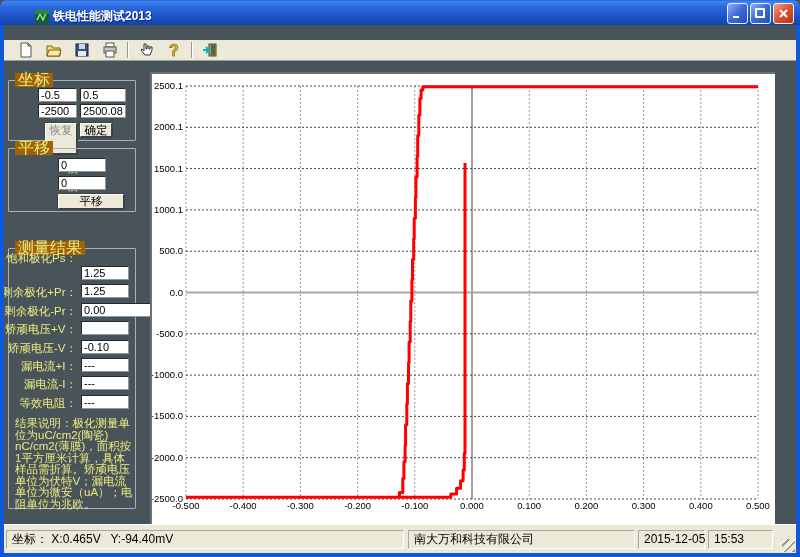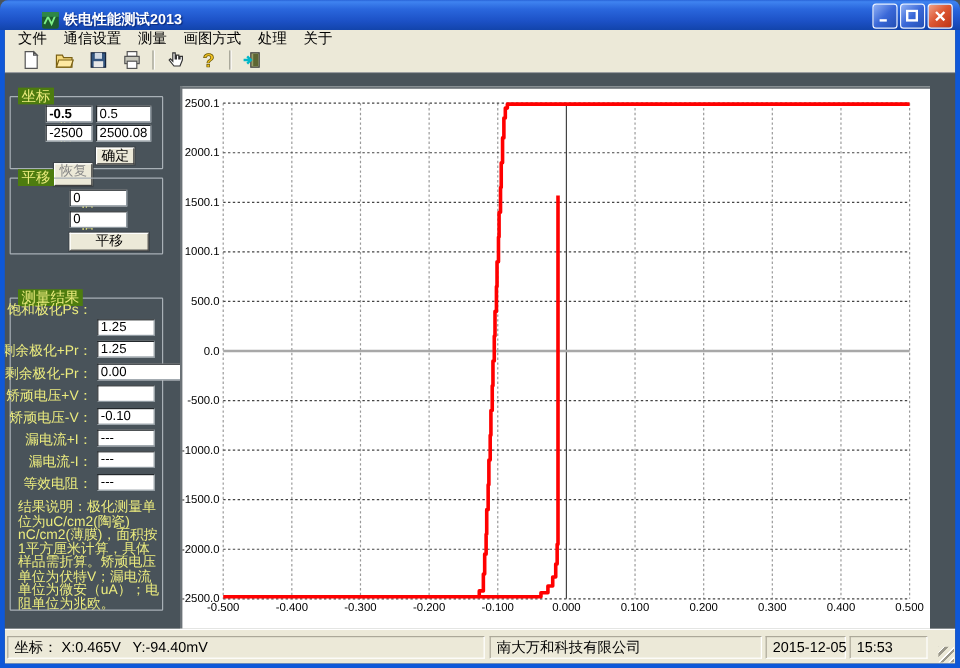--- a/index.html
+++ b/index.html
@@ -24,21 +24,21 @@
 
   
   #toolbar { position:absolute; left:4px; top:40px; width:792px; height:21px; background:#ECE9D8; border-bottom:1px solid #999c9f; display:flex; align-items:center; padding-left:8px; }
   .tbtn { width:28px; height:19px; display:flex; align-items:center; justify-content:center; }
   .tsep { width:2px; height:16px; border-left:1px solid #9a9a8c; border-right:1px solid #fff; margin:0 3px; }
 
   
   #client { position:absolute; left:4px; top:61px; width:792px; height:463px; background:#49535A; }
 
   .group { position:absolute; border:1px solid #a8b0b6; border-radius:1px; }
-  .glabel { position:absolute; top:-8px; left:6px; background:#4d7c0f; padding:0 3px; color:#ecec7e; font-size:12px; line-height:14px; white-space:nowrap; }
+  .glabel { position:absolute; top:-8px; left:6px; background:#a16207; padding:0 3px; color:#ecec7e; font-size:16px; line-height:14px; white-space:nowrap; }
   .ylab { position:absolute; color:#ecec7e; font-size:12px; white-space:nowrap;margin-left:27px; }
   .xin { position:absolute; background:#fff; border-style:solid; border-width:1px;
     border-color:#23282c #8d979e #8d979e #23282c; font-size:11px; color:#000; padding:0 2px;
     font-family:"Liberation Sans","DejaVu Sans",sans-serif; }
   .xbtn { position:absolute; background:#ECE9D8; font-size:11.5px; color:#000; text-align:center;
     border-style:solid; border-width:1px; border-color:#fff #404040 #404040 #fff; box-shadow:0 0 0 1px #3c4349; line-height:13px; }
   .xbtn.disabled { color:#8a8a8a; }
 
   #g-coord { left:4px; top:19px; width:128px; height:61px; }
   #g-pan   { left:4px; top:87px; width:128px; height:64px; }
@@ -89,28 +89,20 @@
           </svg>
         </span>
       <span class="cap bclose">
           <svg width="11" height="11">
             <path d="M2 2 L9 9 M9 2 L2 9" stroke="#fff" stroke-width="2"></path>
           </svg>
         </span>
     </span>
   </div>
 
-  <div id="menubar">
-    <span class="mi">文件</span>
-    <span class="mi">通信设置</span>
-    <span class="mi">测量</span>
-    <span class="mi">画图方式</span>
-    <span class="mi">处理</span>
-    <span class="mi">关于</span>
-  </div>
 
   <div id="toolbar">
     <span class="tbtn">
       <svg width="16" height="16">
           <path d="M3 1 h7 l3 3 v11 h-10 z" fill="#fff" stroke="#555" stroke-width="1"></path>
           <path d="M10 1 l3 3 h-3 z" fill="#cfd4dc" stroke="#555" stroke-width="1"></path>
         </svg>
     </span>
     <span class="tbtn">
       <svg width="16" height="16">
@@ -151,26 +143,26 @@
           <path d="M1 8 h5 M4 5 l3 3 l-3 3" stroke="#00b7c8" stroke-width="2" fill="none"></path>
         </svg>
     </span>
   </div>
 
   <div id="client">
 
     <div class="group" id="g-coord">
       <div class="glabel">坐标</div>
       <div class="ylab" style="left:4px; top:8px;">X轴</div>
-      <input class="xin" style="left: 29px; top: 7px; width: 39px; height: 14px; font-weight: bold;" value="-0.5">
+      <input class="xin" style="left: 29px; top: 7px; width: 39px; height: 14px;" value="-0.5">
       <input class="xin" style="left: 71px; top: 7px; width: 46px; height: 14px;" value="0.5">
       <div class="ylab" style="left:4px; top:24px;">Y轴</div>
       <input class="xin" style="left: 29px; top: 23px; width: 39px; height: 14px;" value="-2500">
       <input class="xin" style="left: 71px; top: 23px; width: 46px; height: 14px;" value="2500.08">
-      <div class="xbtn disabled" style="left:36px; top:42px; width:32px; height:19px;margin-top:13px;">恢复</div>
+      <div class="xbtn disabled" style="left:36px; top:42px; width:32px; height:31px;">恢复</div>
       <div class="xbtn" style="left:71px; top:42px; width:32px; height:14px;">确定</div>
     </div>
 
     <div class="group" id="g-pan">
       <div class="glabel">平移</div>
       <div class="ylab" style="left:22px; top:11px;">X轴</div>
       <input class="xin" style="left: 49px; top: 9px; width: 48px; height: 14px;" value="0">
       <div class="ylab" style="left:22px; top:29px;">Y轴</div>
       <input class="xin" style="left: 49px; top: 27px; width: 48px; height: 14px;" value="0">
       <div class="xbtn" style="left:49px; top:45px; width:66px; height:15px;">平移</div>

